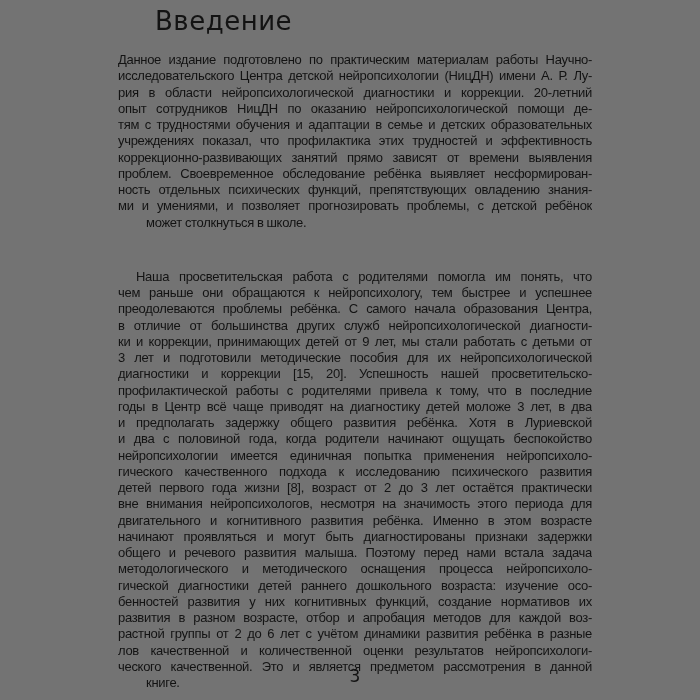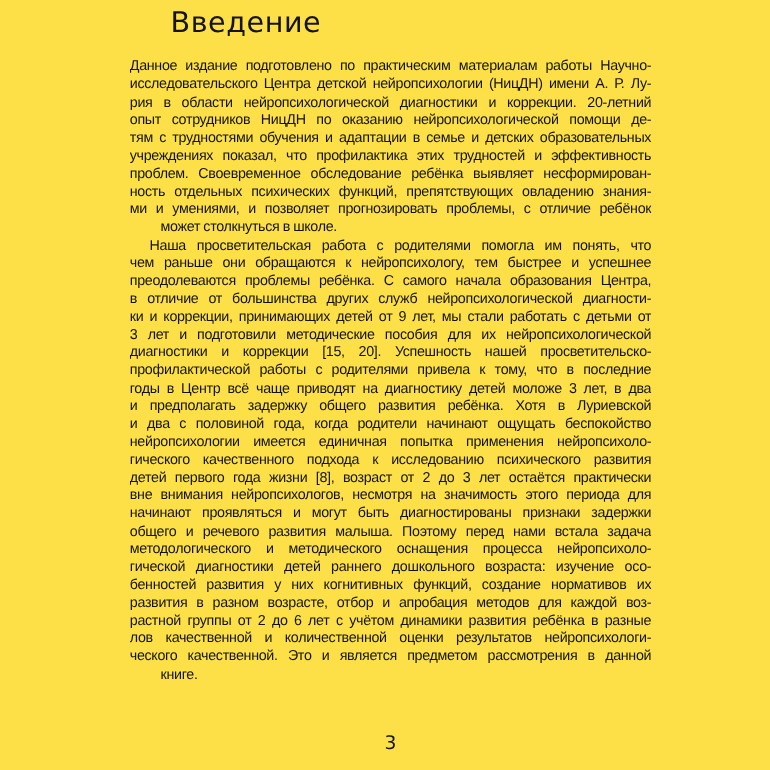--- a/index.html
+++ b/index.html
@@ -4,21 +4,21 @@
 <style>
   html, body {
     margin: 0;
     padding: 0;
     background: #ffffff;
   }
   .page {
     position: relative;
     width: 700px;
     height: 700px;
-    background: #fde047;
+    background: #737373;
     overflow: hidden;
     color: #111111;
   }
   .title {
     position: absolute;
     left: 155px;
     top: 6px;
     margin: 0;
     font-family: "DejaVu Sans", sans-serif;
     font-size: 26px;
@@ -45,20 +45,21 @@
     text-align-last: justify;
     white-space: nowrap;
   }
   .line.para-end {
     text-align-last: left;
     white-space: normal;
     margin-left: 28px;
   }
   .line.indent {
     padding-left: 18px;
+    margin-top: 38px;
   }
   .page-number {
     position: absolute;
     left: 118px;
     top: 666px;
     width: 474px;
     text-align: center;
     font-family: "DejaVu Sans", sans-serif;
     font-size: 17px;
     color: #131313;
@@ -70,39 +71,41 @@
 <div class="page">
   <h1 class="title">Введение</h1>
 
   <div class="text-block">
       <div class="line">Данное издание подготовлено по практическим материалам работы Научно-</div>
       <div class="line">исследовательского Центра детской нейропсихологии (НицДН) имени А. Р. Лу-</div>
       <div class="line">рия в области нейропсихологической диагностики и коррекции. 20-летний</div>
       <div class="line">опыт сотрудников НицДН по оказанию нейропсихологической помощи де-</div>
       <div class="line">тям с трудностями обучения и адаптации в семье и детских образовательных</div>
       <div class="line">учреждениях показал, что профилактика этих трудностей и эффективность</div>
+      <div class="line">коррекционно-развивающих занятий прямо зависят от времени выявления</div>
       <div class="line">проблем. Своевременное обследование ребёнка выявляет несформирован-</div>
       <div class="line">ность отдельных психических функций, препятствующих овладению знания-</div>
-      <div class="line">ми и умениями, и позволяет прогнозировать проблемы, с отличие ребёнок</div>
+      <div class="line">ми и умениями, и позволяет прогнозировать проблемы, с детской ребёнок</div>
       <div class="line para-end">может столкнуться в школе.</div>
       <div class="line indent">Наша просветительская работа с родителями помогла им понять, что</div>
       <div class="line">чем раньше они обращаются к нейропсихологу, тем быстрее и успешнее</div>
       <div class="line">преодолеваются проблемы ребёнка. С самого начала образования Центра,</div>
       <div class="line">в отличие от большинства других служб нейропсихологической диагности-</div>
       <div class="line">ки и коррекции, принимающих детей от 9 лет, мы стали работать с детьми от</div>
       <div class="line">3 лет и подготовили методические пособия для их нейропсихологической</div>
       <div class="line">диагностики и коррекции [15, 20]. Успешность нашей просветительско-</div>
       <div class="line">профилактической работы с родителями привела к тому, что в последние</div>
       <div class="line">годы в Центр всё чаще приводят на диагностику детей моложе 3 лет, в два</div>
       <div class="line">и предполагать задержку общего развития ребёнка. Хотя в Луриевской</div>
       <div class="line">и два с половиной года, когда родители начинают ощущать беспокойство</div>
       <div class="line">нейропсихологии имеется единичная попытка применения нейропсихоло-</div>
       <div class="line">гического качественного подхода к исследованию психического развития</div>
       <div class="line">детей первого года жизни [8], возраст от 2 до 3 лет остаётся практически</div>
       <div class="line">вне внимания нейропсихологов, несмотря на значимость этого периода для</div>
+      <div class="line">двигательного и когнитивного развития ребёнка. Именно в этом возрасте</div>
       <div class="line">начинают проявляться и могут быть диагностированы признаки задержки</div>
       <div class="line">общего и речевого развития малыша. Поэтому перед нами встала задача</div>
       <div class="line">методологического и методического оснащения процесса нейропсихоло-</div>
       <div class="line">гической диагностики детей раннего дошкольного возраста: изучение осо-</div>
       <div class="line">бенностей развития у них когнитивных функций, создание нормативов их</div>
       <div class="line">развития в разном возрасте, отбор и апробация методов для каждой воз-</div>
       <div class="line">растной группы от 2 до 6 лет с учётом динамики развития ребёнка в разные</div>
       <div class="line">лов качественной и количественной оценки результатов нейропсихологи-</div>
       <div class="line">ческого качественной. Это и является предметом рассмотрения в данной</div>
       <div class="line para-end">книге.</div>

